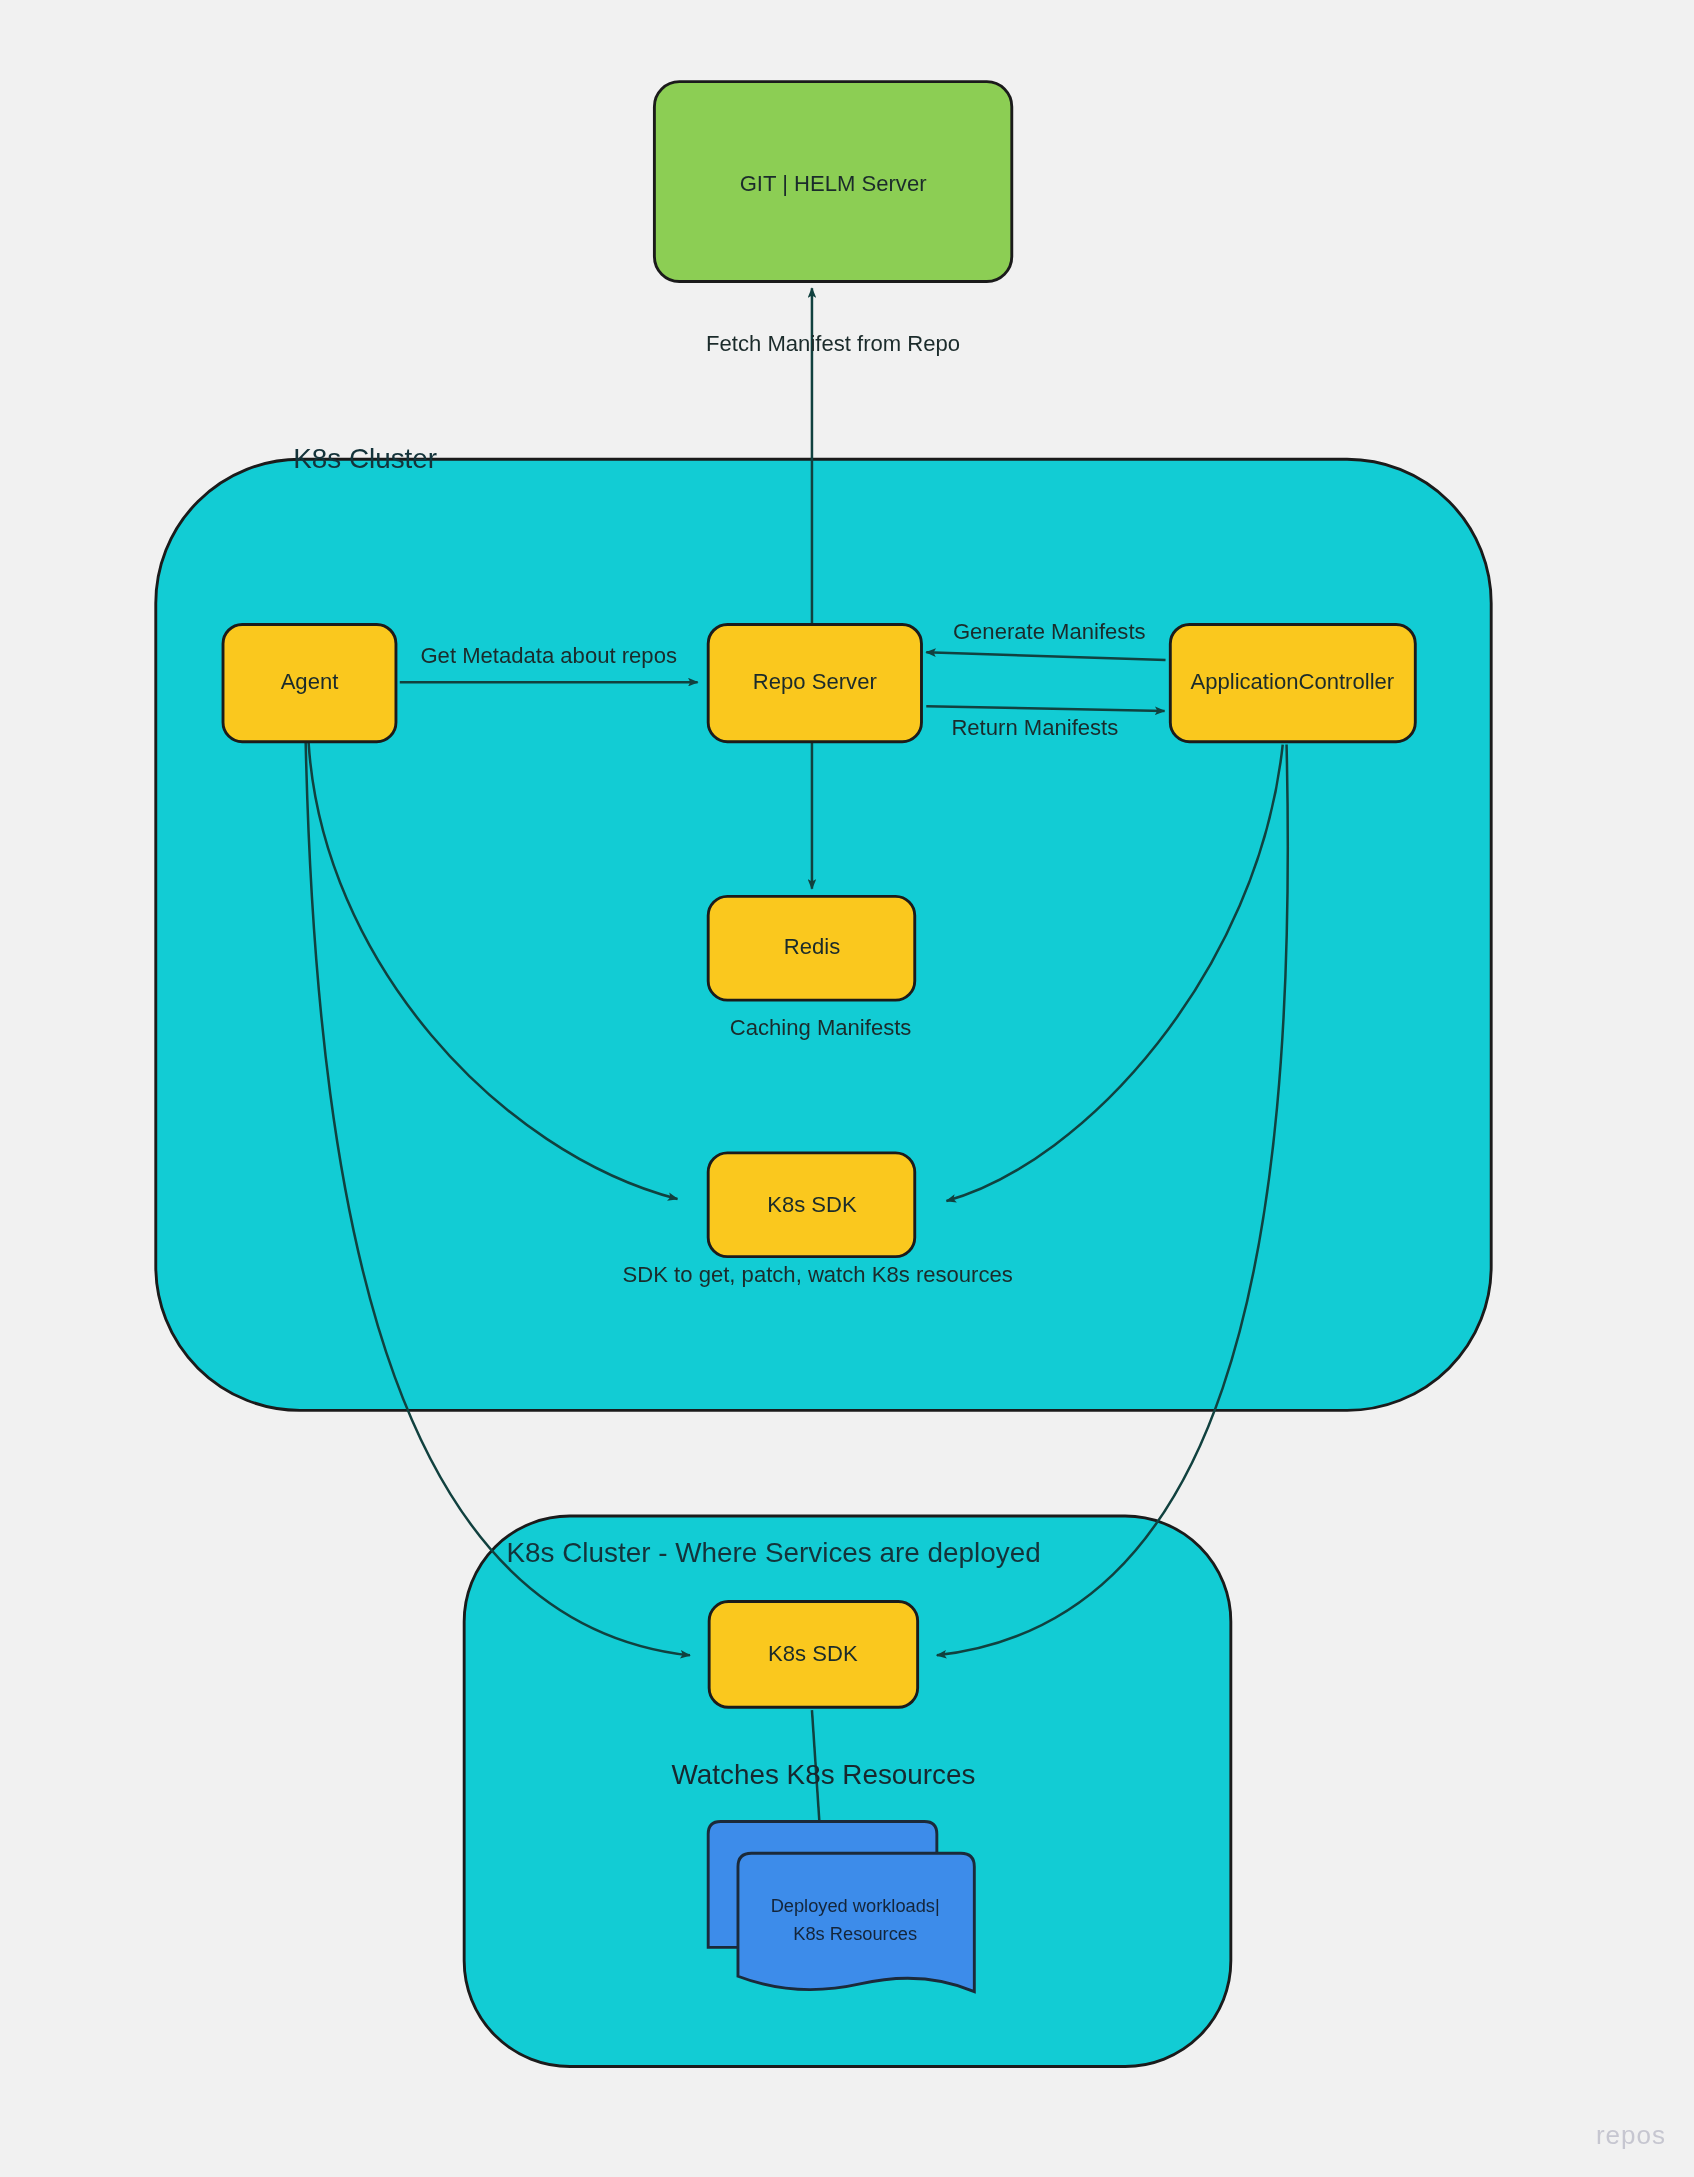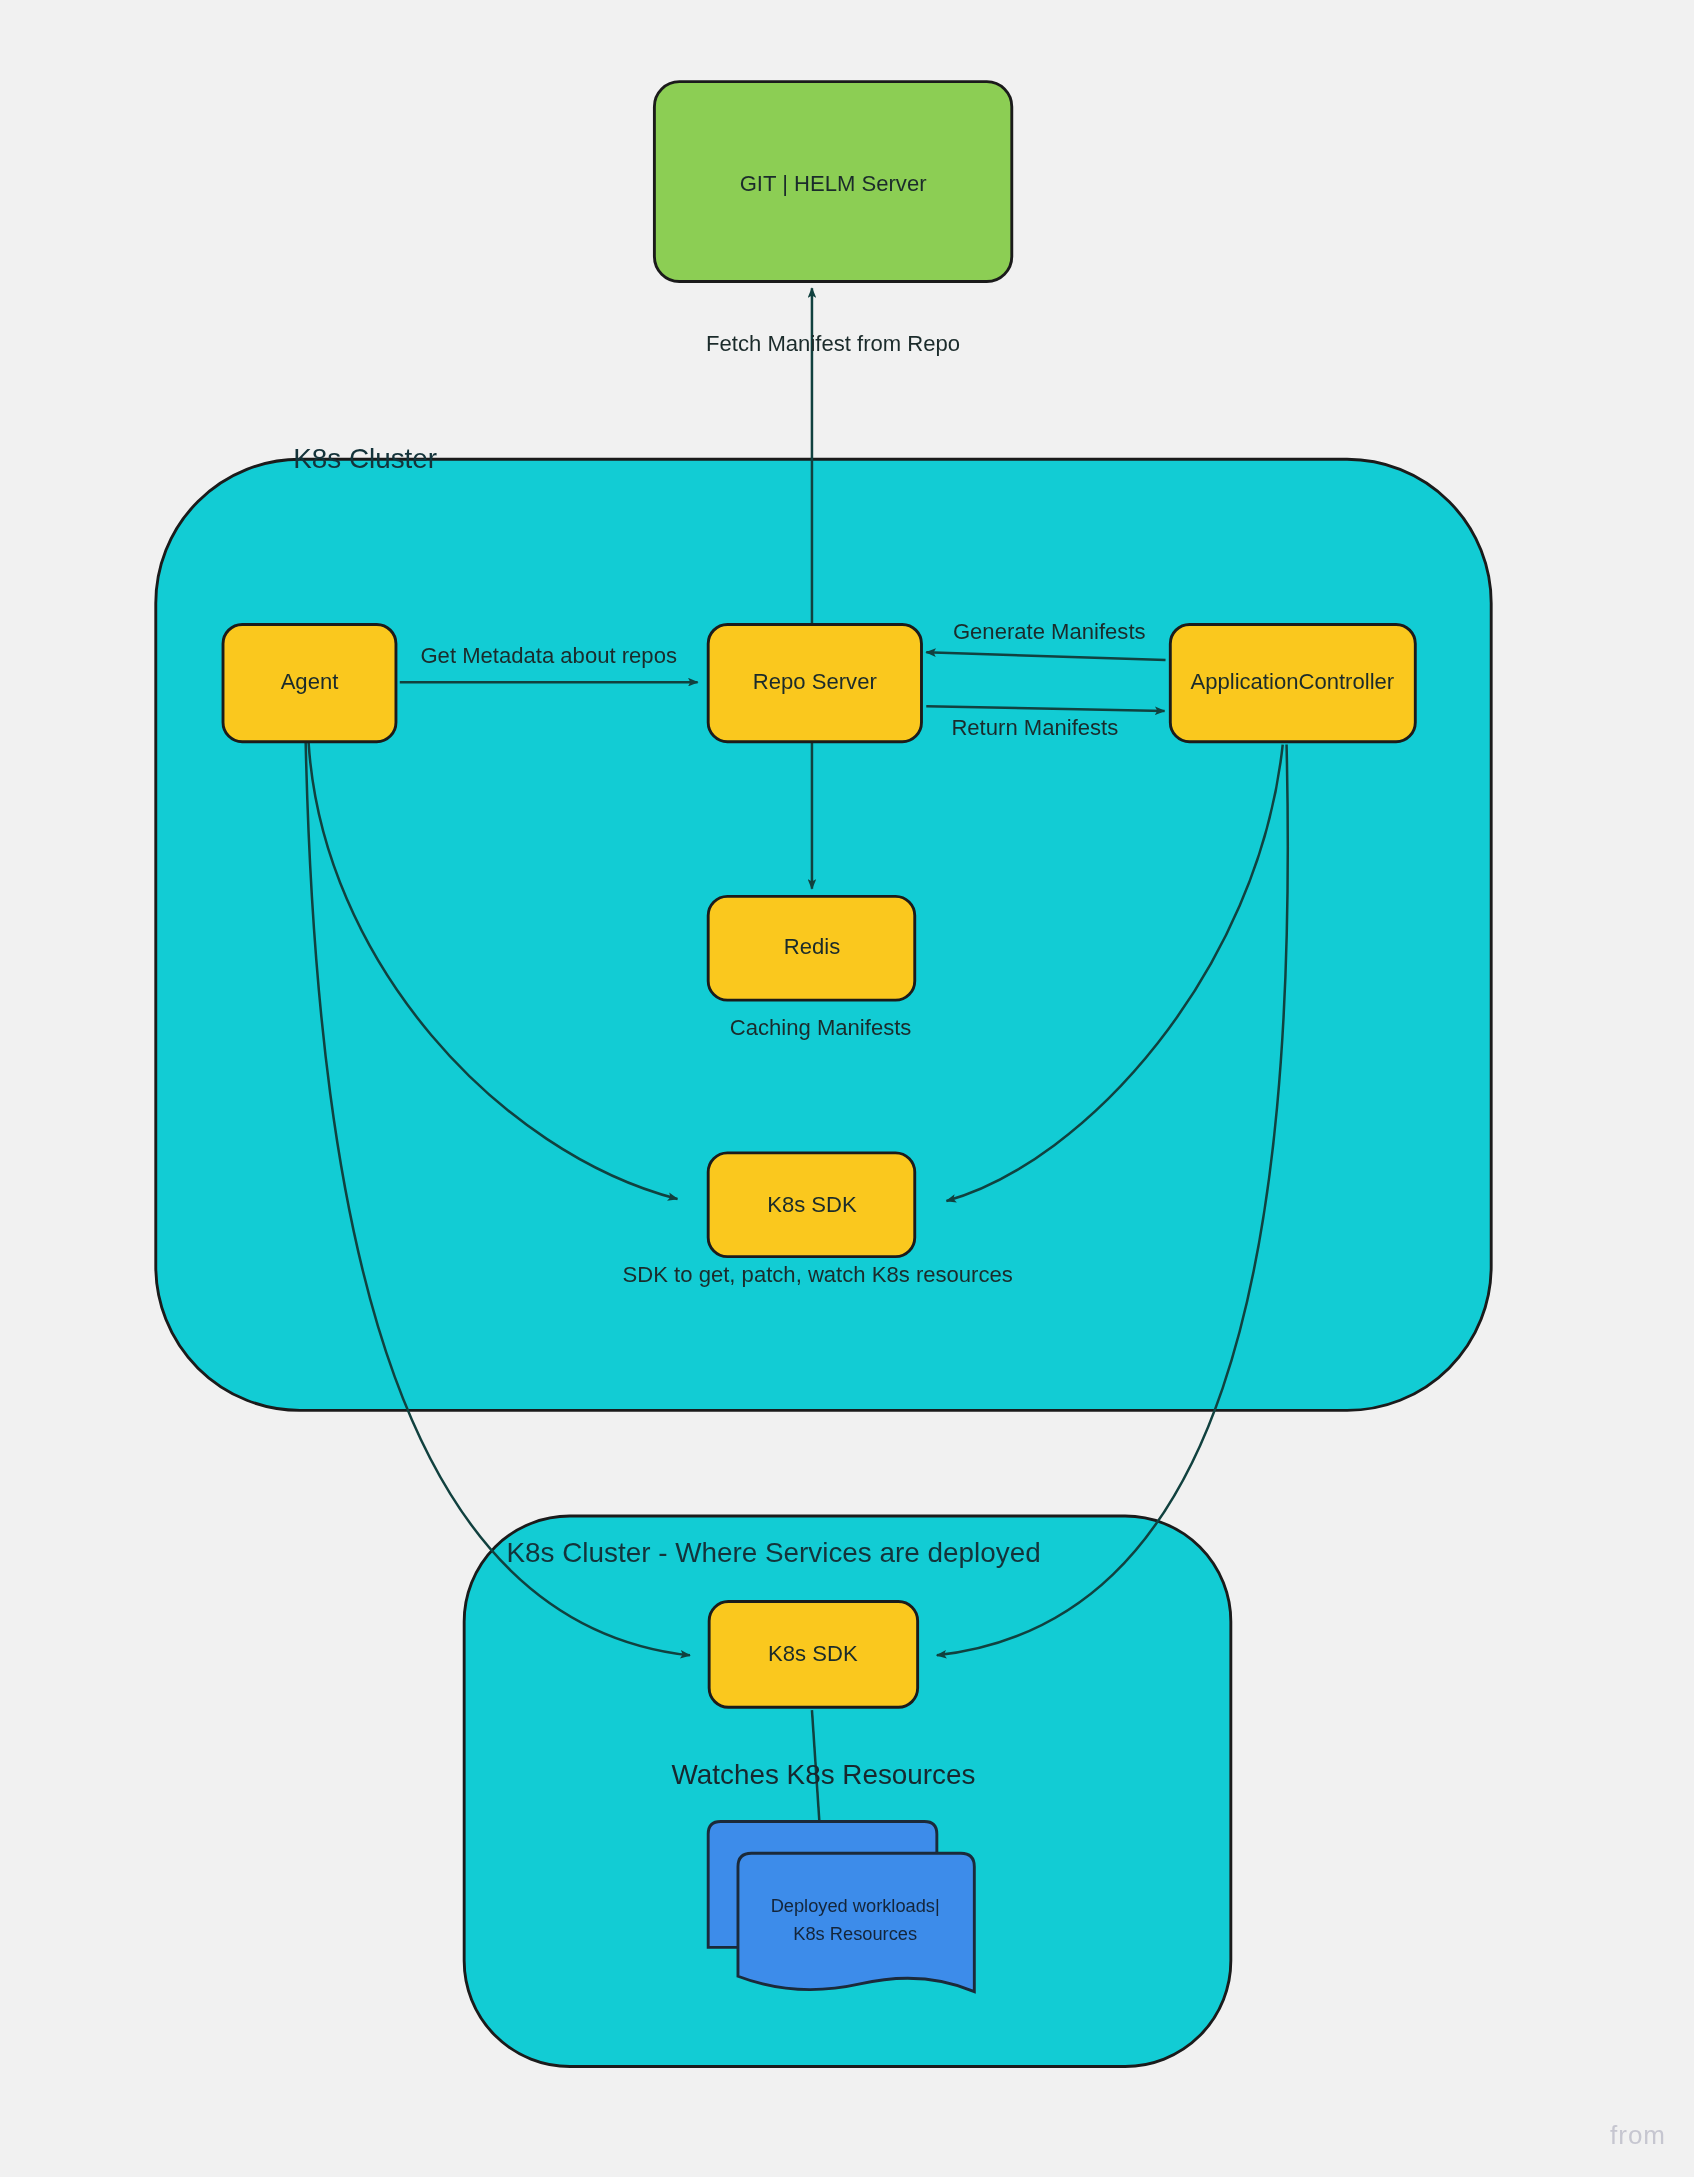--- a/index.html
+++ b/index.html
@@ -195,14 +195,14 @@
   <text class="edge-label" x="1077" y="759">Return Manifests</text>
 
   <text class="caption-label" x="854" y="1071">Caching Manifests</text>
 
   <text class="caption-label" x="851" y="1328">SDK to get, patch, watch K8s resources</text>
 
   <text class="big-caption" x="857" y="1849">Watches K8s Resources</text>
 
 </svg>
 
-<div class="watermark">from</div>
+<div class="watermark">repos</div>
 
 
 </body></html>

